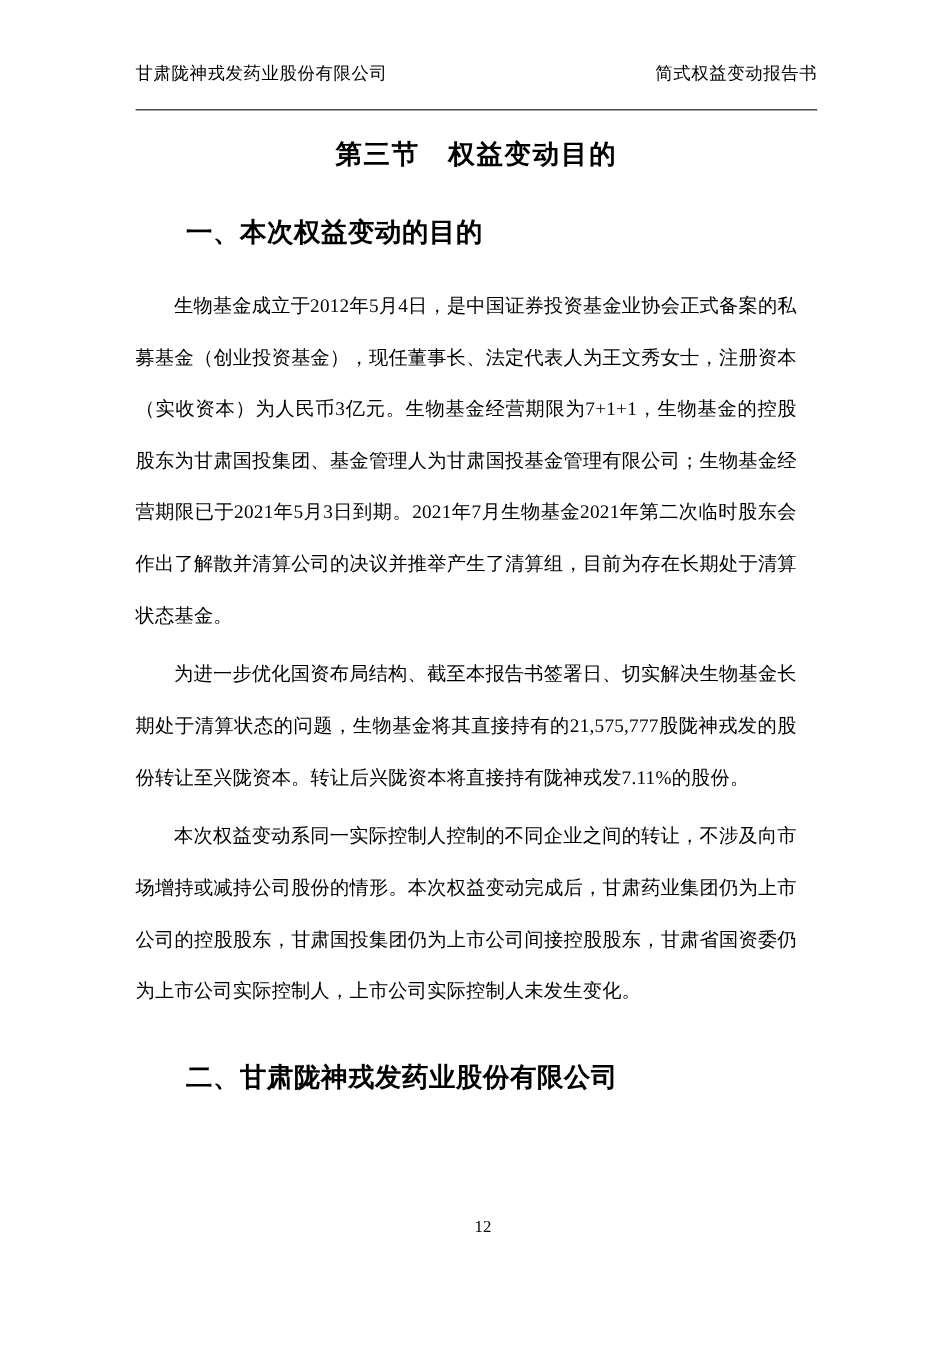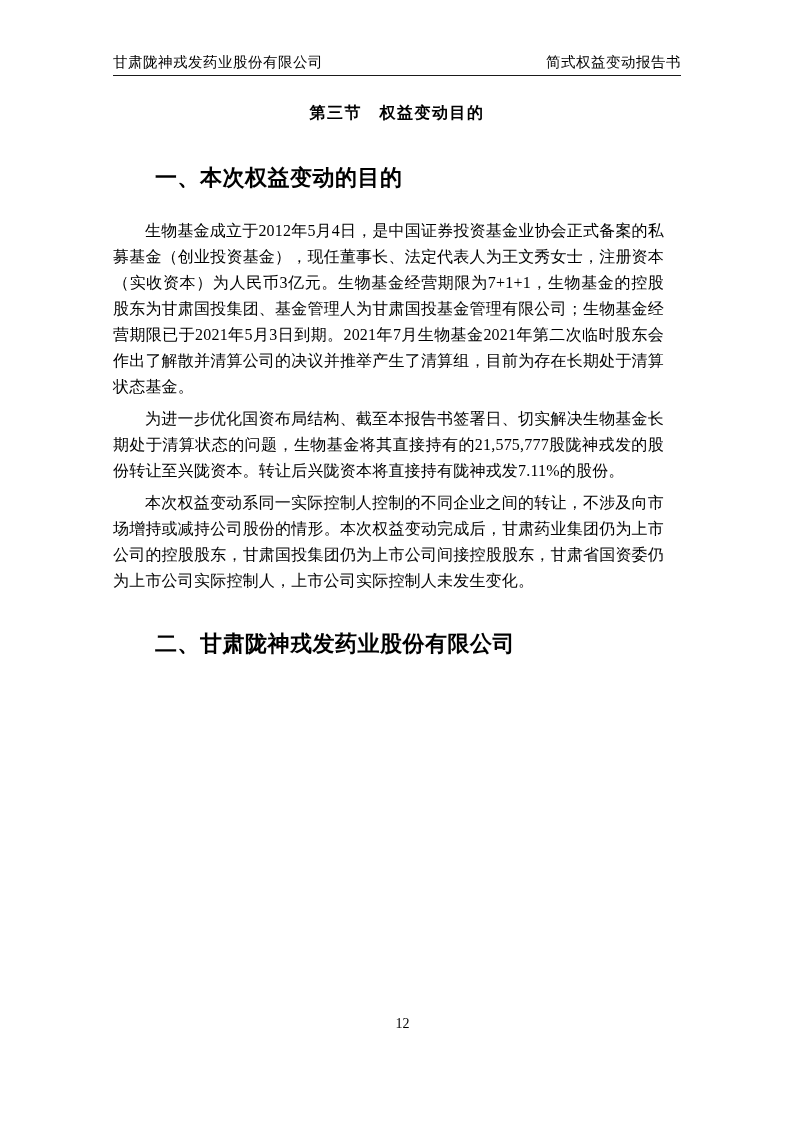--- a/index.html
+++ b/index.html
@@ -19,49 +19,49 @@
   }
   .content {
     padding: 52px 112px 0 113px;
   }
   .header {
     display: flex;
     justify-content: space-between;
     align-items: center;
     font-size: 14.5px;
     line-height: 20px;
-    padding-bottom: 3px;
+    padding-bottom: 19px;
     border-bottom: 1.5px solid #1a1a1a;
     font-family: "Liberation Serif", "DejaVu Serif", serif;
   }
   .header span {
     letter-spacing: 0.5px;
   }
   .doc-title {
     margin: 22px 0 0 0;
     text-align: center;
-    font-size: 16px;
+    font-size: 22px;
     font-weight: bold;
     letter-spacing: 1.5px;
     line-height: 30px;
     font-family: "Liberation Sans", "DejaVu Sans", sans-serif;
   }
   .section-heading {
     margin: 38px 0 28px 0;
     padding-left: 42px;
     font-size: 22px;
     font-weight: bold;
     line-height: 24px;
     letter-spacing: 0.5px;
     font-family: "Liberation Sans", "DejaVu Sans", sans-serif;
   }
   .para {
     margin: 0 17px 6px 0;
     font-size: 16px;
-    line-height: 26px;
+    line-height: 43px;
     text-align: justify;
     text-indent: 2em;
     letter-spacing: 0.2px;
     font-family: "Liberation Serif", "DejaVu Serif", serif;
   }
   .page-number {
     position: absolute;
     top: 1016px;
     left: 12px;
     right: 0;

